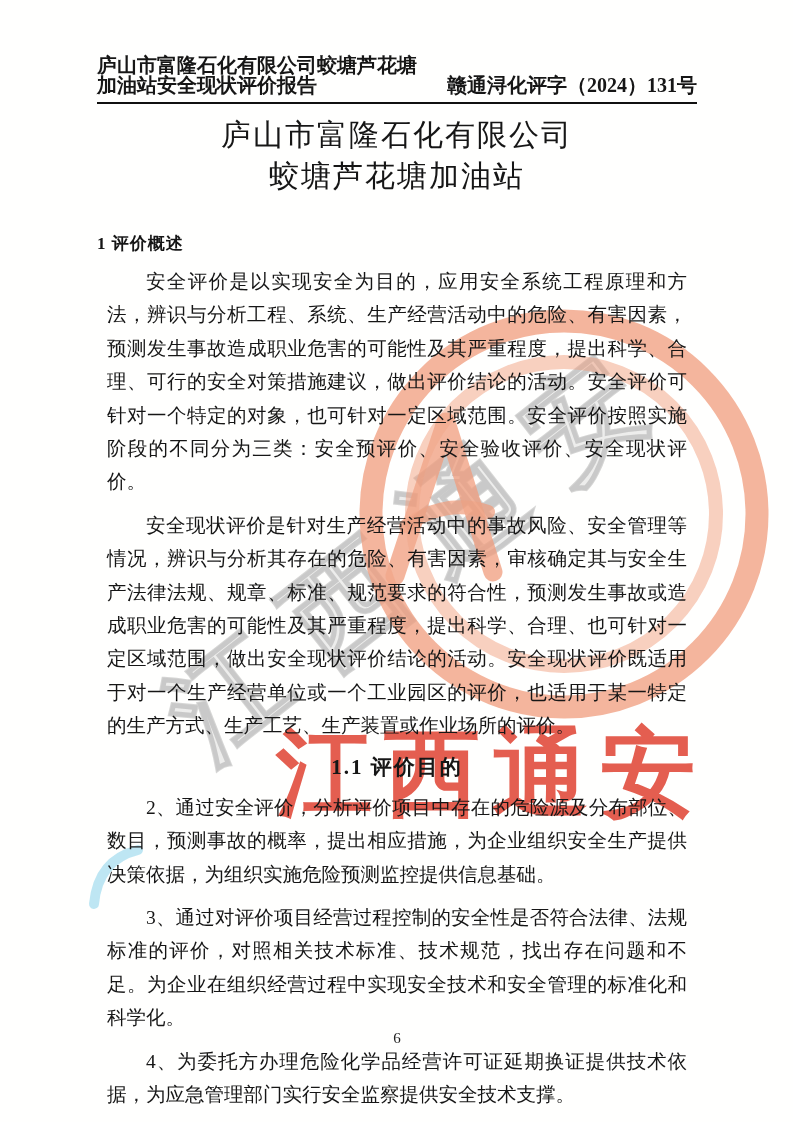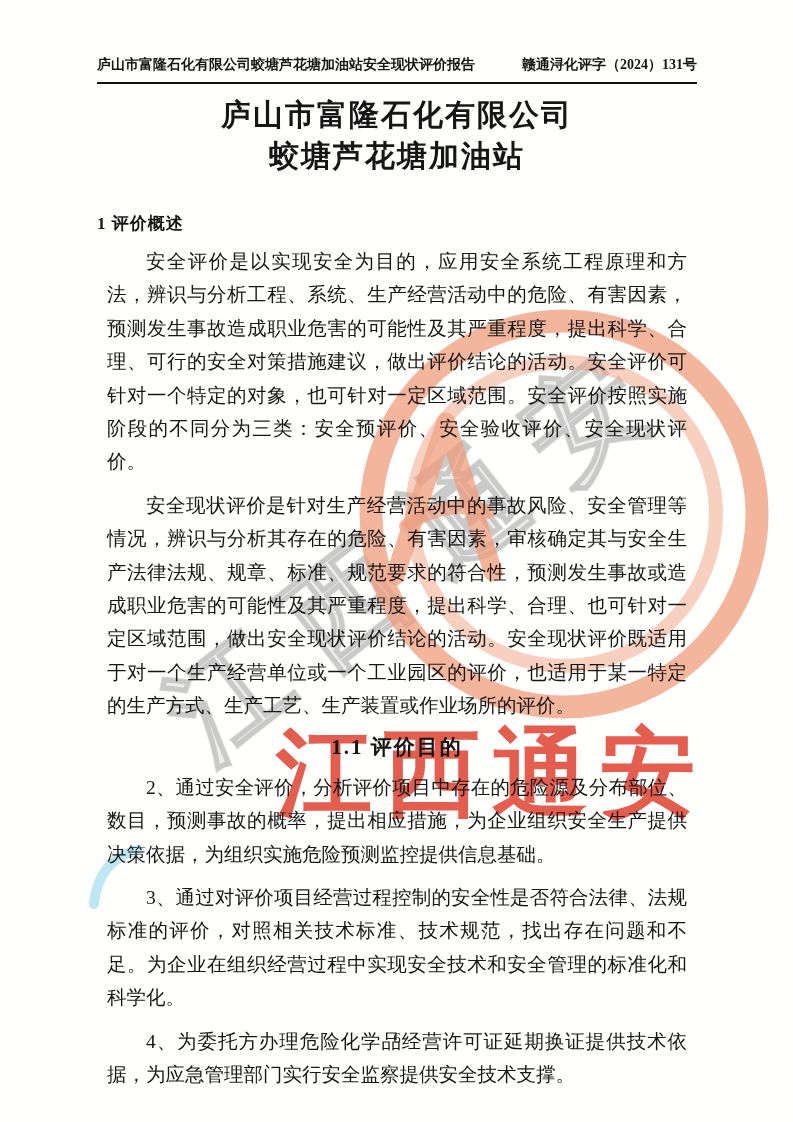--- a/index.html
+++ b/index.html
@@ -35,27 +35,27 @@
     position:absolute;left:276px;top:710px;
     font-size:96px;font-weight:bold;letter-spacing:12px;
     color:rgba(222,58,42,0.82);
     white-space:nowrap;
   }
   .wm-blue-arc{position:absolute;left:86px;top:842px;width:70px;height:70px;opacity:0.55;}
   
   .content{position:relative;z-index:2;padding:55px 96px 0 97px;}
   .hdr{
     display:flex;justify-content:space-between;align-items:flex-end;
-    font-size:14px;font-weight:bold;line-height:20px;
+    font-size:20px;font-weight:bold;line-height:20px;
     border-bottom:2.5px solid #101010;
     padding-bottom:7px;
   }
   .hdr .hdr-right{white-space:nowrap;padding-left:28px;}
   .titles{text-align:center;margin-top:10px;}
-  .title-l1,.title-l2{font-size:30px;font-weight:bold;line-height:41px;letter-spacing:2px;}
+  .title-l1,.title-l2{font-size:30px;font-weight:normal;line-height:41px;letter-spacing:2px;}
   .title-l3{font-size:42px;font-weight:bold;line-height:56px;letter-spacing:5px;margin-top:2px;}
   .h1{font-size:17px;font-weight:bold;margin:36px 0 6px 0;letter-spacing:1px;}
   .h2{font-size:21px;font-weight:bold;margin:9px 0 7px 0;letter-spacing:2px;text-align:center;}
   .para{
     font-size:19.5px;line-height:33.4px;
     text-align:justify;text-indent:2em;margin:10px;
   }
   .pageno{
     position:absolute;left:97px;right:96px;top:1030px;
     text-align:center;font-size:15px;z-index:2;color:#222;

